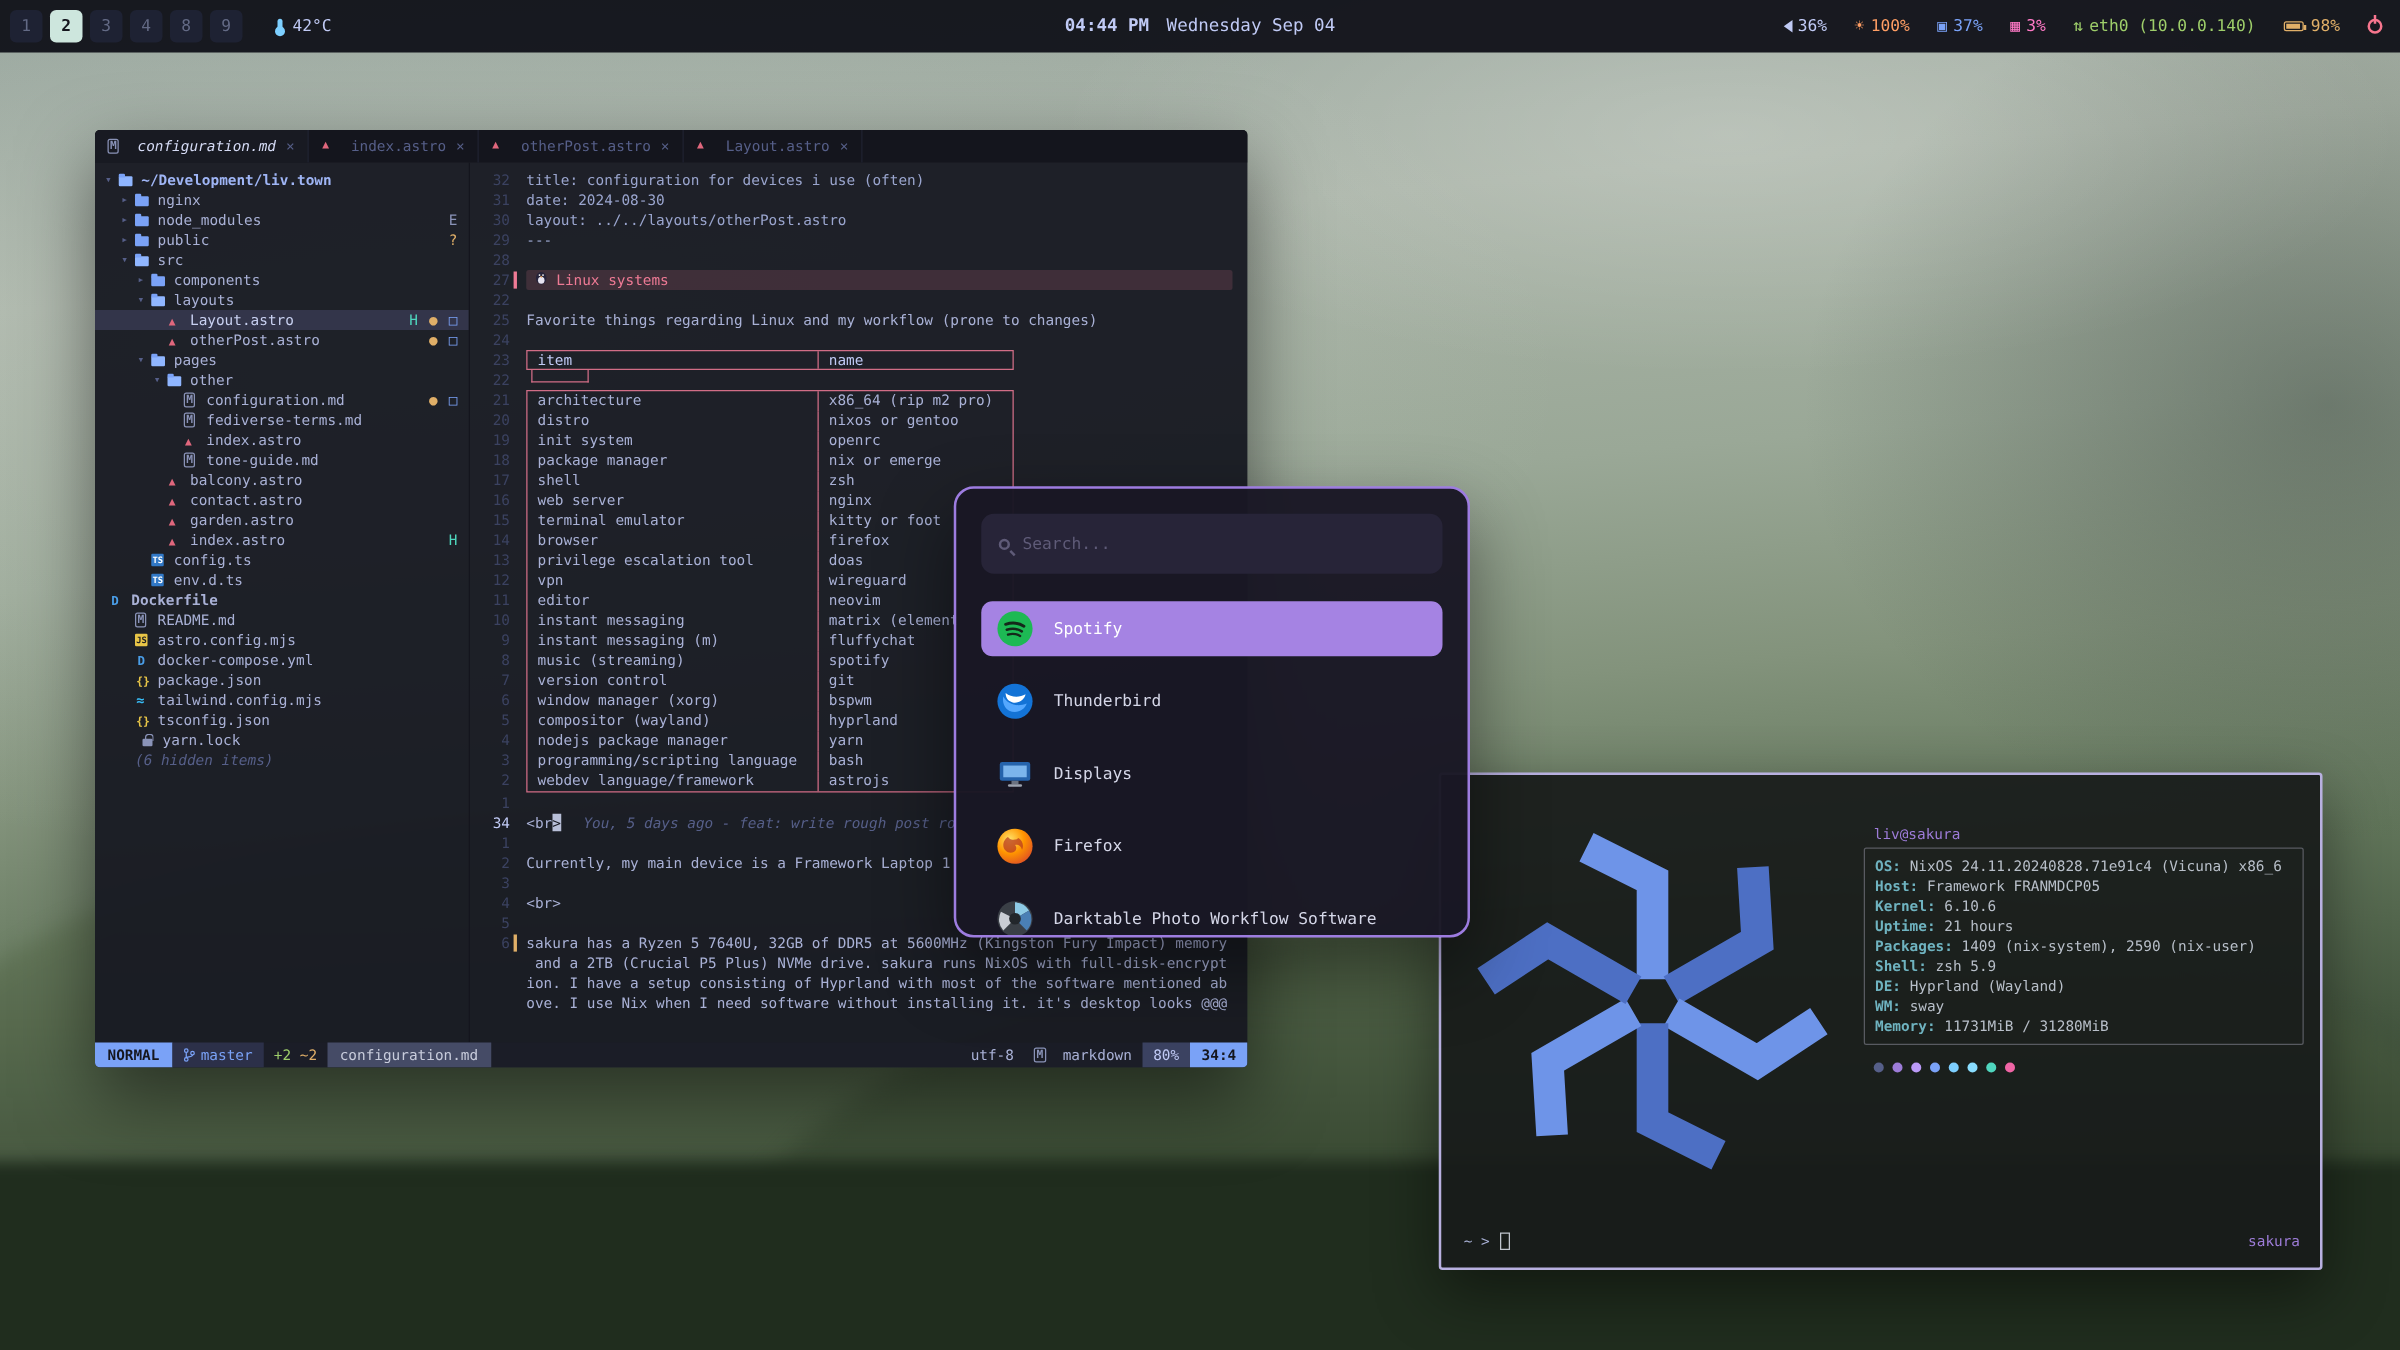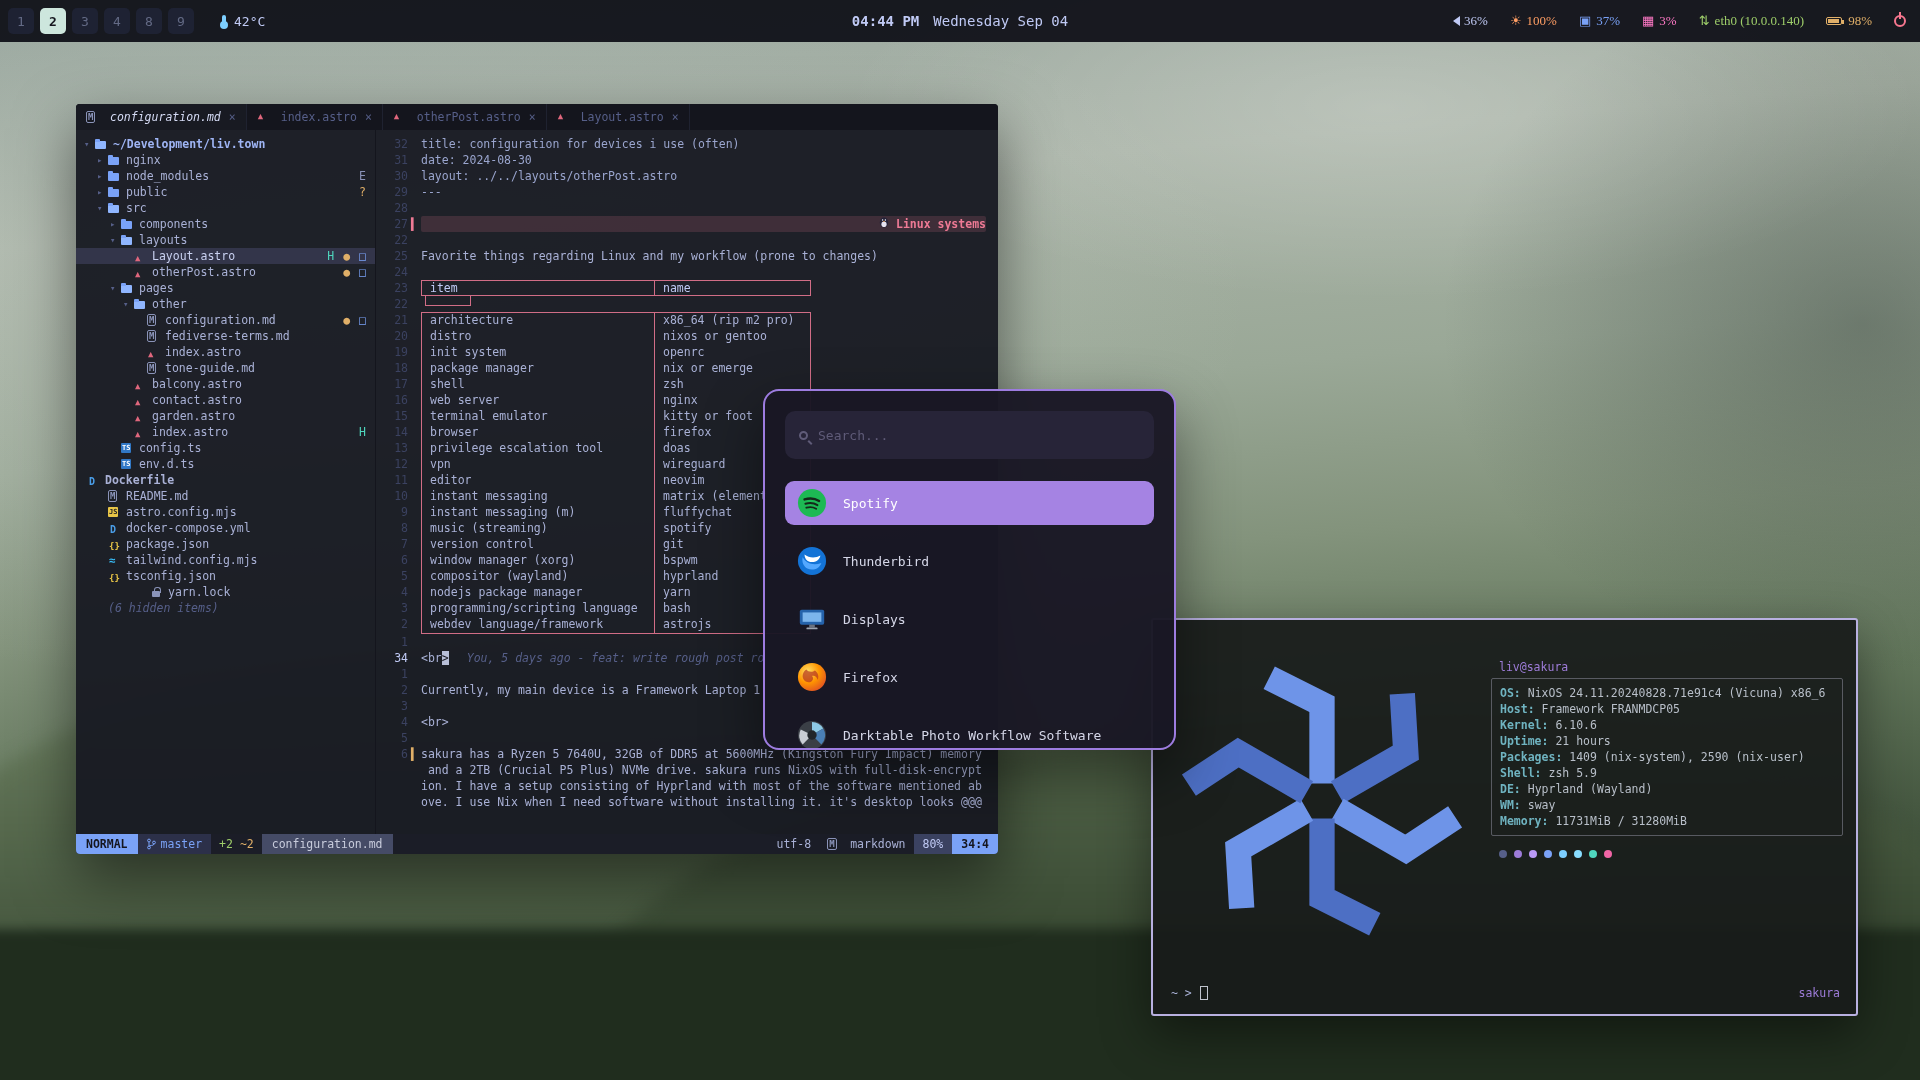--- a/index.html
+++ b/index.html
@@ -28,21 +28,21 @@
   #workspaces { display:flex; }
   .ws { width:26px; height:26px; border-radius:5px; background:#1e2233; color:#636a85;
     display:flex; align-items:center; justify-content:center; font-size:13px; margin-right:6px; }
   .ws.active { background:#cde6dd; color:#15161e; font-weight:bold; }
   .tb-item { display:inline-flex; align-items:center; margin-left:22px; white-space:nowrap; }
   .thermo { width:4px; height:12px; background:#7dcfff; border-radius:2px; position:relative; margin-right:8px; display:inline-block; }
   .thermo::after { content:""; position:absolute; bottom:-2px; left:-2px; width:8px; height:8px; background:#7dcfff; border-radius:50%; }
   .tb-center { position:absolute; left:50%; transform:translateX(-50%); display:flex; gap:14px; align-items:center; }
   .tb-time { font-weight:bold; font-size:14px; }
   .tb-date { font-size:14px; }
-  .tb-right { margin-left:auto; display:flex; align-items:center; padding-right:14px;font-family:Liberation Serif, serif; }
+  .tb-right { margin-left:auto; display:flex; align-items:center; padding-right:14px; }
   .ti { margin-right:5px; }
   .c-orange { color:#ff9e64; } .c-blue { color:#7aa2f7; } .c-pink { color:#ff79c6; }
   .c-green { color:#9ece6a; } .c-yellow { color:#e0af68; }
   .vol { display:inline-block; width:0; height:0; border:5px solid transparent; border-right:7px solid #c0caf5; margin-right:4px; }
   .batt { width:16px; height:8px; border:1px solid currentColor; border-radius:2px; position:relative; margin-right:6px; display:inline-block; }
   .batt::before { content:""; position:absolute; left:1px; top:1px; bottom:1px; width:11px; background:currentColor; }
   .batt::after { content:""; position:absolute; right:-3px; top:2px; width:2px; height:4px; background:currentColor; }
   .pwr { width:12px; height:12px; border:2px solid #f7768e; border-radius:50%; position:relative; display:inline-block; }
   .pwr::before { content:""; position:absolute; left:50%; top:-5px; width:2px; height:7px; background:#f7768e; transform:translateX(-50%); }
 
@@ -84,21 +84,21 @@
   
   .edpane { flex:1; padding-top:6px; overflow:hidden; position:relative; }
   .eline { display:flex; height:16px; line-height:16px; white-space:pre; }
   .lnum { width:32px; flex:none; text-align:right; color:#3b4261; }
   .lnum.cur { color:#c0caf5; }
   .lsign { width:13px; flex:none; text-align:center; }
   .lsign.s-yellow { color:#e0af68; } .lsign.s-pink { color:#ee7a95; }
   .ltext { overflow:hidden; }
   .ltext.fm { color:#9aa5ce; }
   .ltext.tag { color:#a9b1d6; }
-  .hband { flex:1; margin-right:12px; background:rgba(238,122,149,.16); color:#ee7a95; font-weight:bold; padding-left:6px; border-radius:2px; display:flex; align-items:center; gap:6px;justify-content:flex-end; }
+  .hband { flex:1; margin-right:12px; background:rgba(238,122,149,.16); color:#ee7a95; font-weight:normal; padding-left:6px; border-radius:2px; display:flex; align-items:center; gap:6px; }
   .curblock { background:#b8bfd8; color:#15161e; }
   .blame { color:#565f89; font-style:italic; margin-left:18px; }
 
   
   .tableblock { height:auto; }
   .lnum-col { width:32px; flex:none; text-align:right; color:#3b4261; line-height:16px; }
   .mdtable { width:390px; color:#a9b1d6; }
   .mdt-head { display:grid; grid-template-columns:233px 157px; border:1px solid #d16d86; height:16px; line-height:14px; color:#c0caf5; }
   .mdt-head .c1 { border-right:1px solid #d16d86; padding:0 8px; }
   .mdt-head .c2 { padding:0 8px; }
@@ -389,21 +389,21 @@
             <div class="tree-row" style="padding-left: 21px;">
               <span class="chev"></span>
               <span class="fic fic-tailwind"></span>
               <span class="tree-label">tailwind.config.mjs</span>
             </div>
             <div class="tree-row" style="padding-left: 21px;">
               <span class="chev"></span>
               <span class="fic fic-json"></span>
               <span class="tree-label">tsconfig.json</span>
             </div>
-            <div class="tree-row" style="padding-left: 25px; margin-left: 38px;">
+            <div class="tree-row" style="padding-left: 25px;">
               <span class="chev"></span>
               <span class="fic fic-lock"></span>
               <span class="tree-label">yarn.lock</span>
             </div>
             <div class="tree-row" style="padding-left: 21px;">
               <span class="chev"></span>
               <span class="tree-label hidden-note">(6 hidden items)</span>
             </div>
           </div>
       </div>

